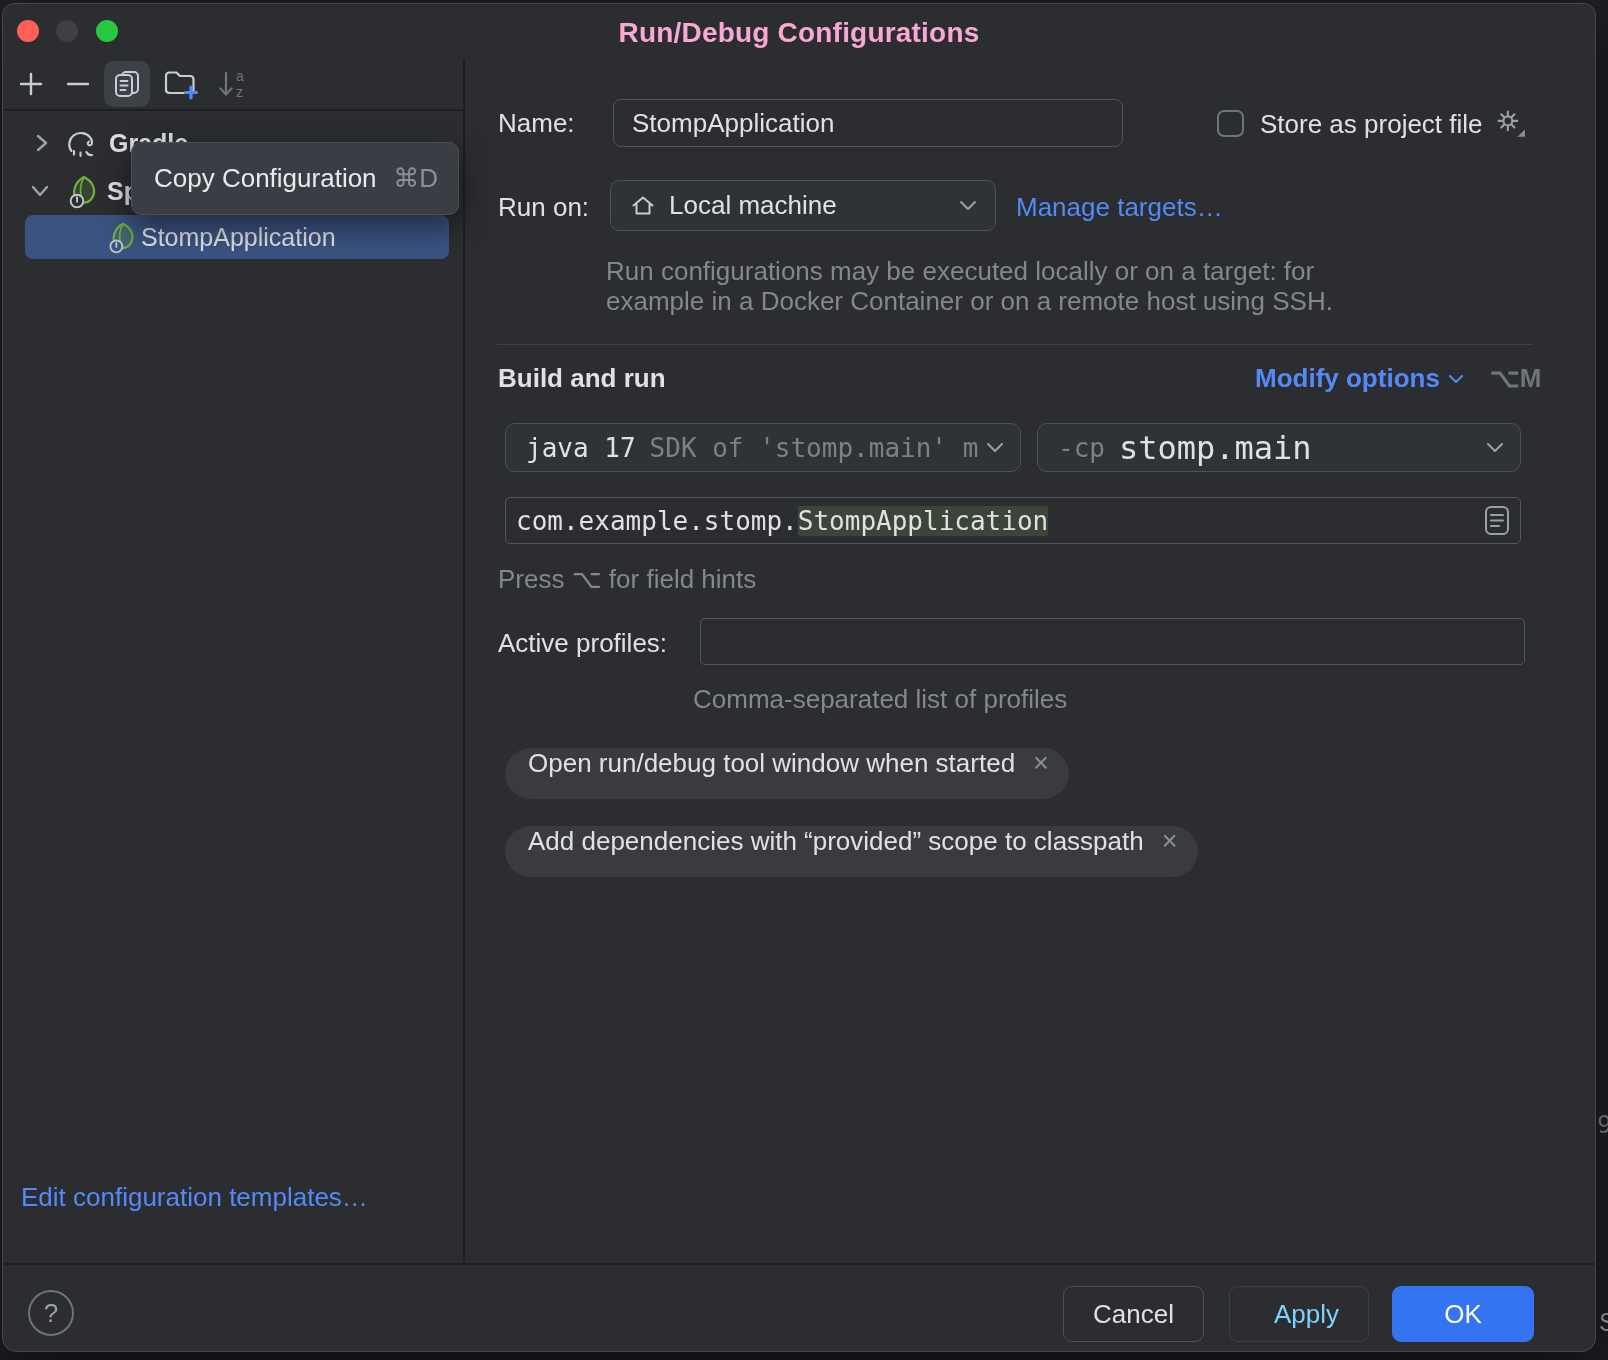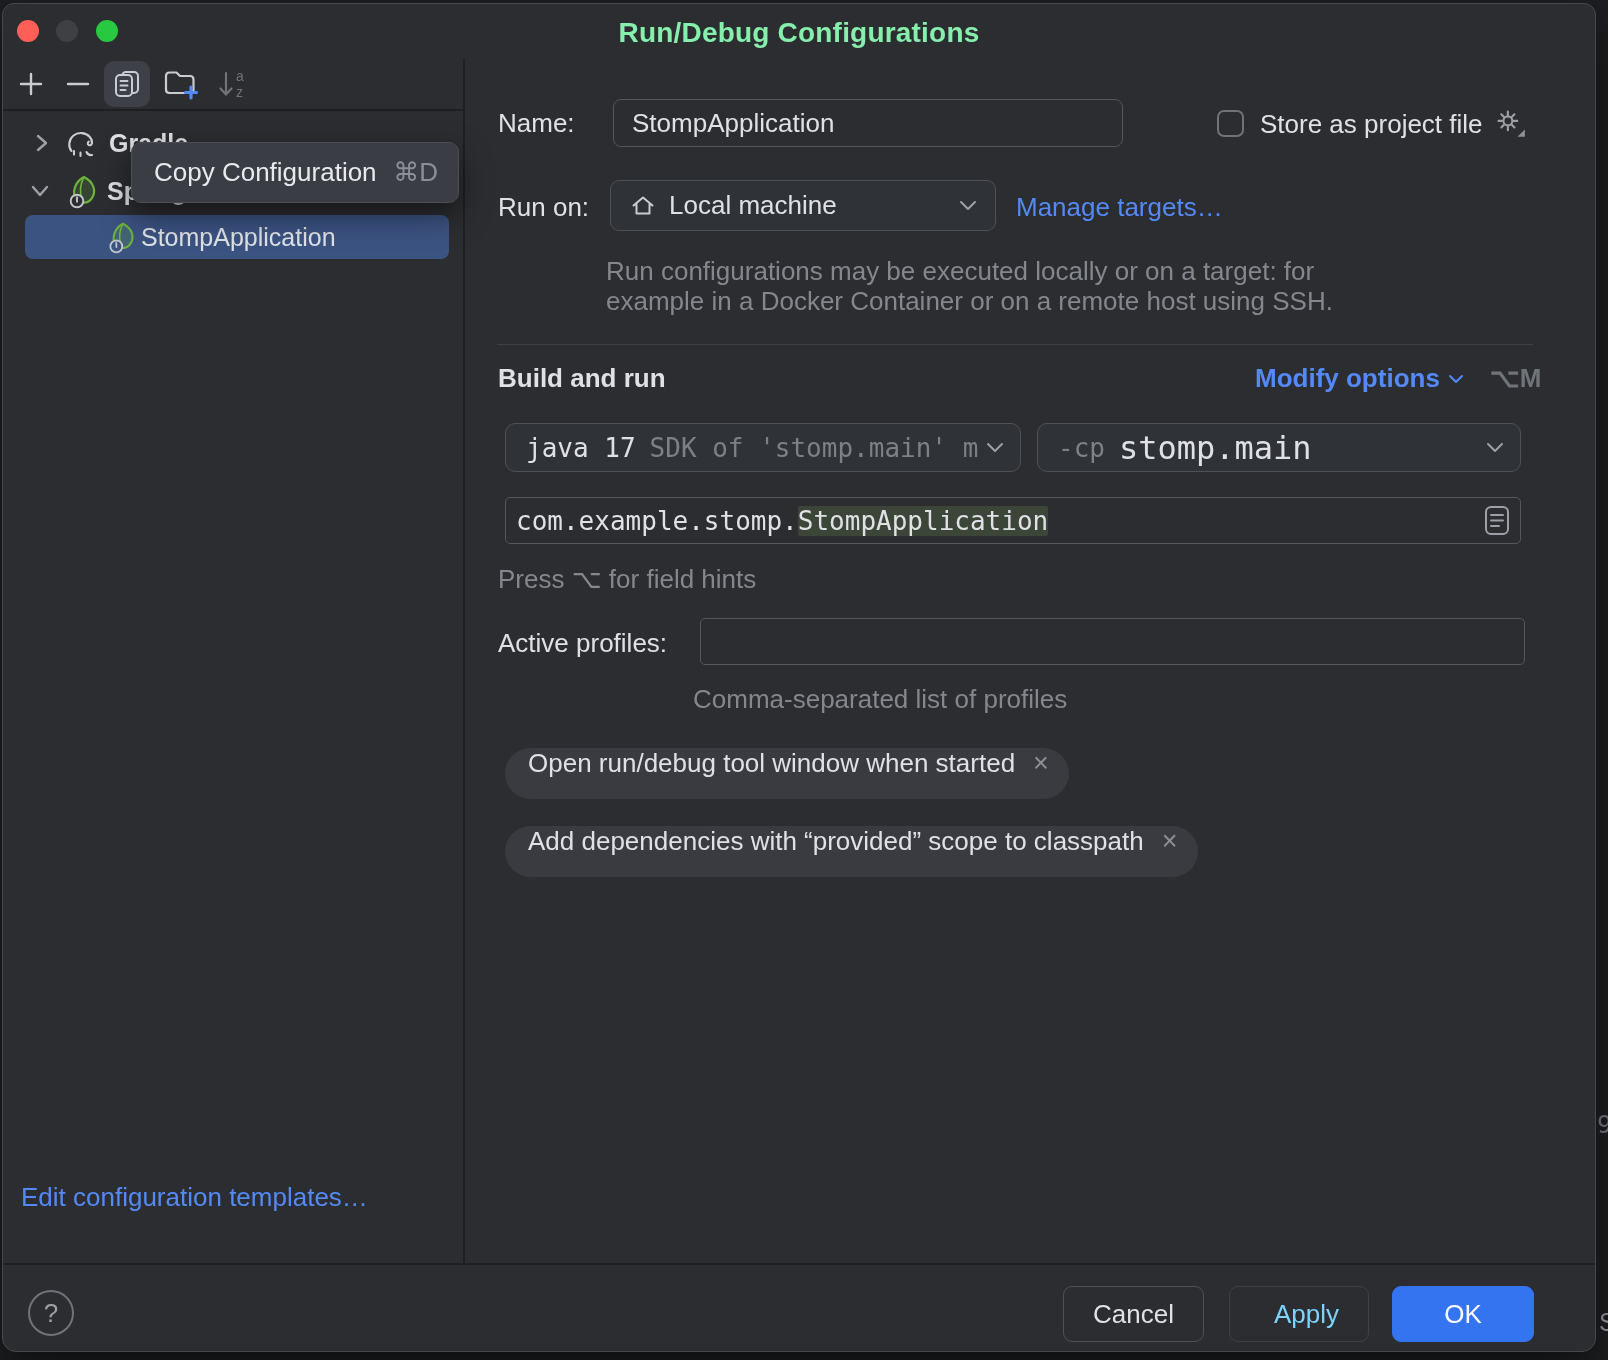--- a/index.html
+++ b/index.html
@@ -10,34 +10,34 @@
   
   .dialog { position:absolute; left:2px; top:3px; width:1594px; height:1349px;
             background:#2B2D30; border:1px solid #47494D; border-radius:12px 12px 14px 14px;
             box-shadow:0 18px 50px rgba(0,0,0,.55); z-index:2; overflow:hidden; }
   .bg-strip-text { position:absolute; z-index:1; color:#7A7D83; font-size:25px; }
 
   
   .titlebar { position:absolute; left:0; top:0; width:100%; height:55px; }
   .tl { position:absolute; top:16px; width:22px; height:22px; border-radius:50%; }
   .dialog-title { position:absolute; left:0; top:13px; width:100%; text-align:center;
-                  font-size:28px; font-weight:700; color:#86efac; letter-spacing:.2px; }
+                  font-size:28px; font-weight:700; color:#f9a8d4; letter-spacing:.2px; }
 
   
   .v-divider { position:absolute; left:460px; top:55px; width:2px; height:1204px; background:#1E1F22; }
   .toolbar-sep { position:absolute; left:0; top:105px; width:460px; height:2px; background:#1E1F22; }
   .tb-btn { position:absolute; top:57px; width:46px; height:46px; border-radius:10px;
             display:flex; align-items:center; justify-content:center; }
   .tb-btn.active { background:#3D4046; }
   .tree-row { position:absolute; left:0; width:460px; height:42px; display:flex; align-items:center; }
   .tree-label { font-size:25px; color:#DFE1E5; }
   .tree-label.bold { font-weight:700; }
   .tree-sel { position:absolute; left:22px; top:211px; width:424px; height:44px;
               background:#3B5381; border-radius:8px; display:flex; align-items:center; }
-  .tooltip { position:absolute; left:128px; top:138px; width:328px; height:61px;
+  .tooltip { position:absolute; left:128px; top:138px; width:328px; height:73px;
              background:#3A3D43; border:1px solid #4B4E54; border-radius:10px;
              box-shadow:0 12px 30px rgba(0,0,0,.5); display:flex; align-items:center;
              padding:0 20px 0 22px; z-index:5; }
   .tooltip-label { font-size:26px; color:#E8EAED; flex:1; }
   .tooltip-key { font-size:26px; color:#8C8F96; }
   .edit-templates { position:absolute; left:18px; top:1178px; font-size:26px; color:#548AF7; cursor:pointer; }
 
   
   .lbl { position:absolute; font-size:26px; color:#DFE1E5; }
   .hint { position:absolute; font-size:26px; color:#84878D; }

